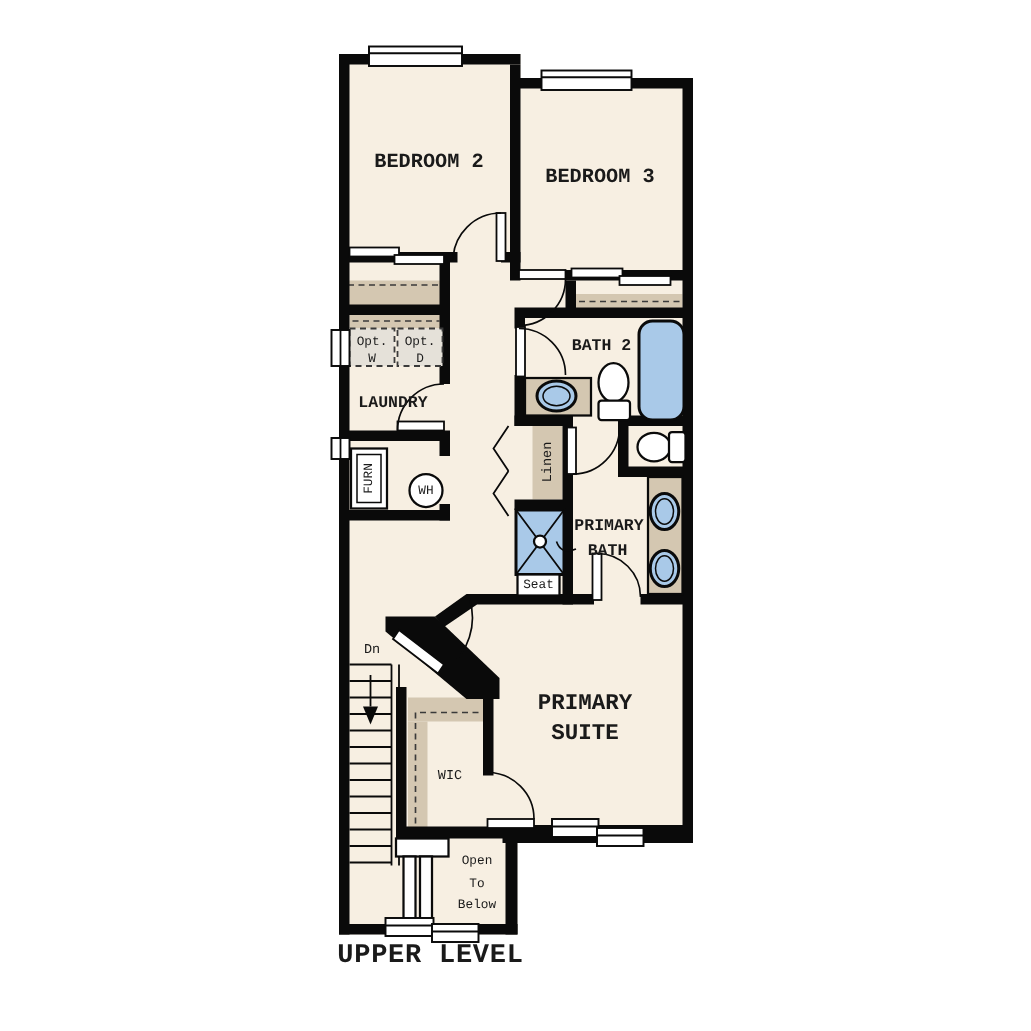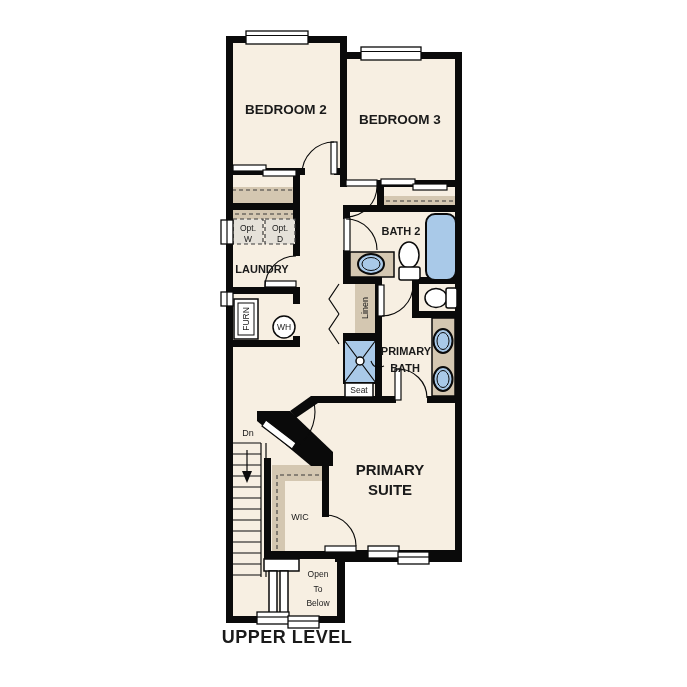--- a/index.html
+++ b/index.html
@@ -1,17 +1,17 @@
 <!DOCTYPE html>
 <html><head>
 <meta charset="utf-8">
 <style>
   html,body{margin:0;padding:0;background:#ffffff;}
   #stage{position:relative;width:687px;height:687px;background:#ffffff;overflow:hidden;
-         font-family:Liberation Sans, sans-serif;}
+         font-family:Liberation Mono, monospace;}
   svg{position:absolute;left:0;top:0;}
   .floor{fill:#F7EFE2;}
   .wall{fill:#0A0A0A;}
   .tan{fill:#D4C7B1;stroke:none;}
   .tan-b{fill:#D4C7B1;stroke:#0A0A0A;stroke-width:1.5;}
   .blue{fill:#A9C9E8;stroke:#0A0A0A;stroke-width:2;}
   .whitefix{fill:#FFFFFF;stroke:#0A0A0A;stroke-width:1.5;}
   .win{fill:#FFFFFF;stroke:#0A0A0A;stroke-width:1.3;}
   .leaf{fill:#FFFFFF;stroke:#0A0A0A;stroke-width:1.2;}
   .arc{fill:none;stroke:#0A0A0A;stroke-width:1.1;}

